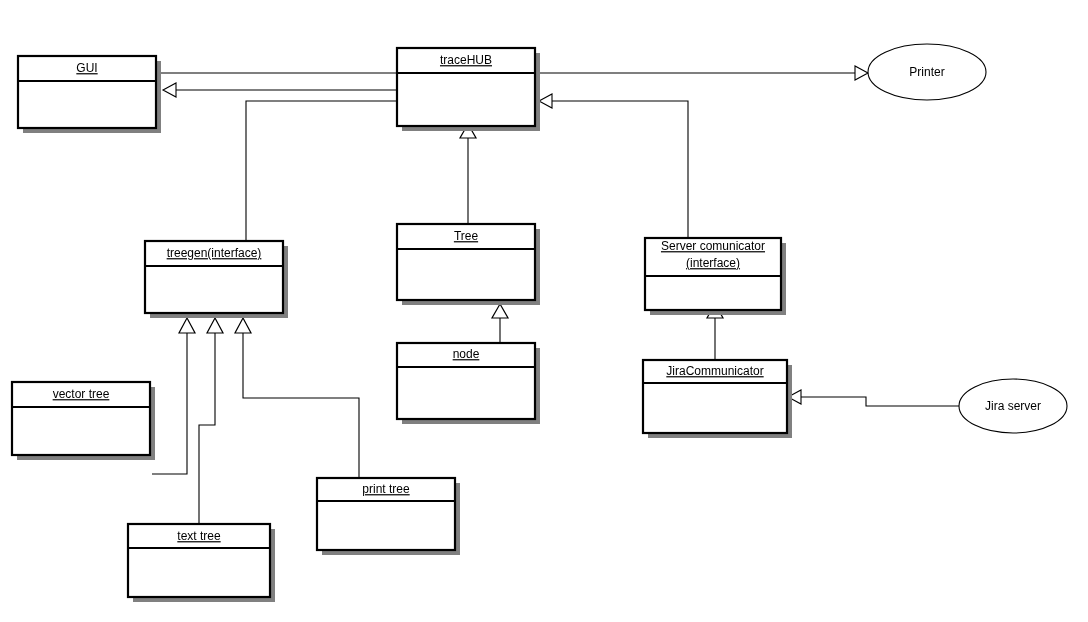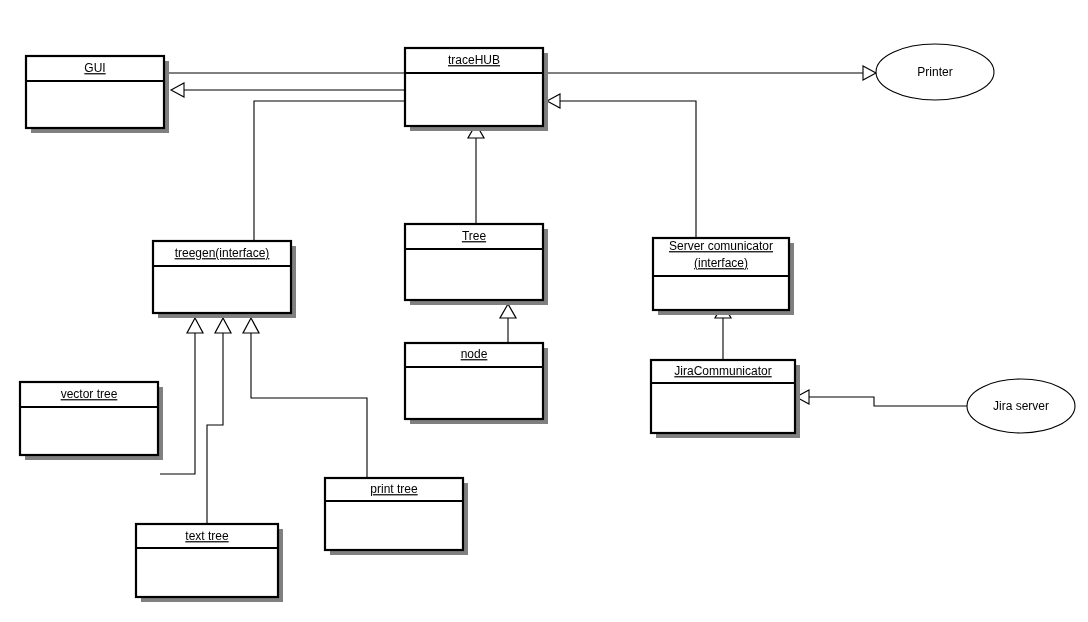--- a/index.html
+++ b/index.html
@@ -9,21 +9,21 @@
   }
   body {
     width: 1088px;
     height: 622px;
     font-family: "Liberation Sans", sans-serif;
     overflow: hidden;
     position: relative;
   }
   #diagram-root {
     position: absolute;
-    left: 12px;
+    left: 4px;
     top: 0;
     width: 952px;
     height: 622px;
     border-radius: 30px;
   }
   svg { display: block; }
   .cls-shadow { fill: #808080; }
   .cls-body { fill: #ffffff; stroke: #000000; stroke-width: 2.2; }
   .cls-divider { stroke: #000000; stroke-width: 2.2; }
   .cls-name {

